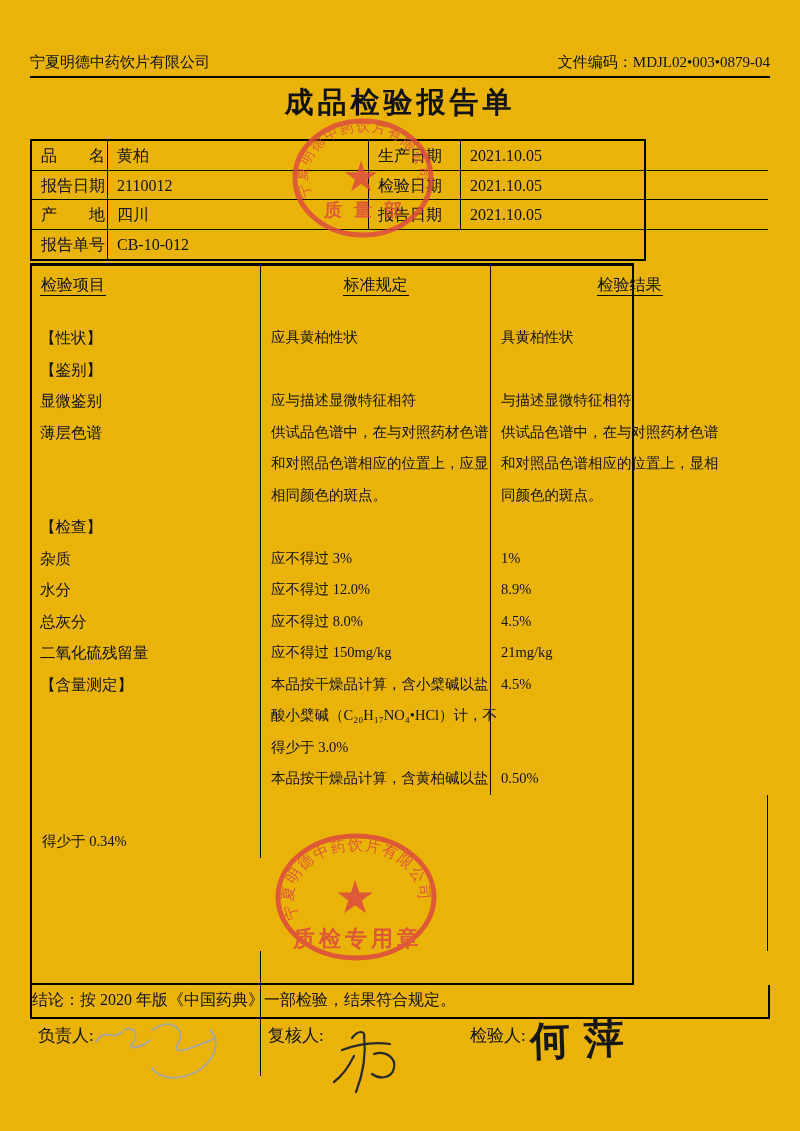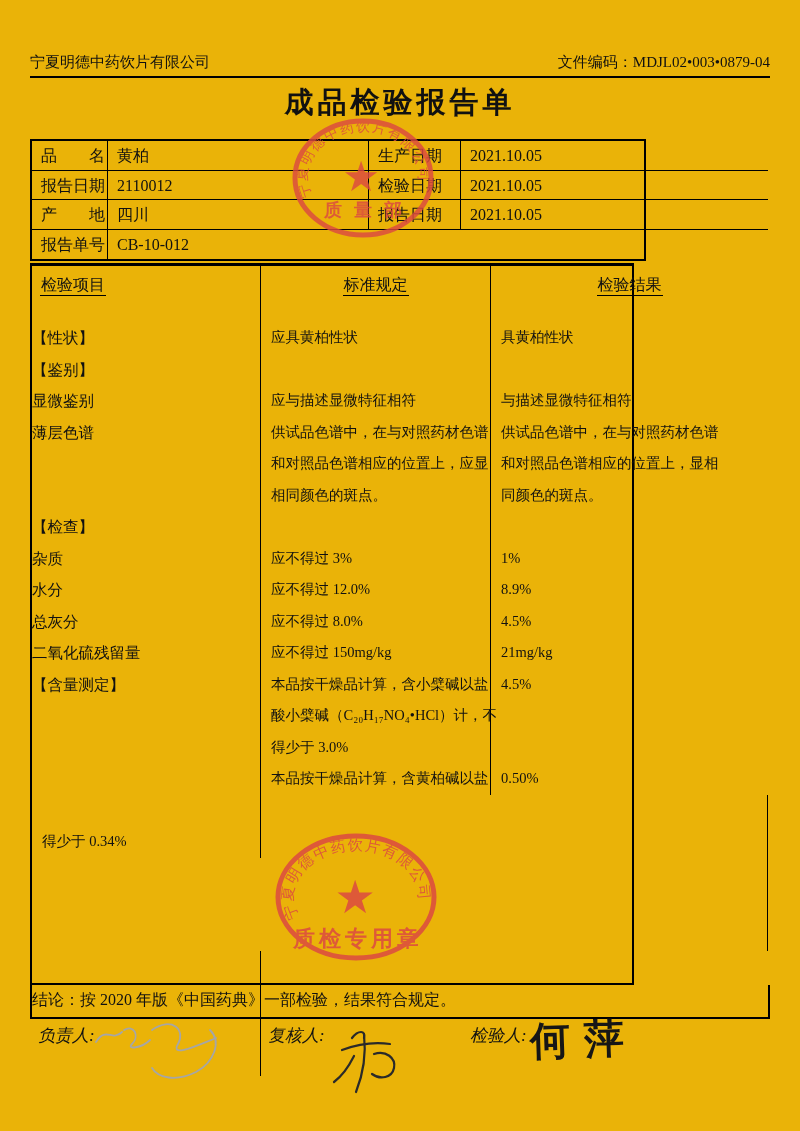--- a/index.html
+++ b/index.html
@@ -24,29 +24,29 @@
   .results{position:absolute;top:263px;left:30px;width:604px;height:722px;border:2px solid #000;
            border-top-width:3px;box-sizing:border-box;display:grid;
            grid-template-columns:229px 230px 277px;align-content:start;}
   .results .c1,.results .c2{border-right:1px solid #000;}
   .results div{box-sizing:border-box;overflow:visible;}
   .hdr{height:56px;padding-top:9px;font-size:16px;}
   .hdr span{border-bottom:1px solid #000;padding:0 1px 2px 1px;}
   .hdr.c1{padding-left:8px;}
   .hdr.c2,.hdr.c3{text-align:center;}
   .ln{height:31.5px;line-height:31.5px;white-space:nowrap;}
-  .ln.c1{font-size:15.5px;}
+  .ln.c1{padding-left:8px;font-size:15.5px;}
   .ln.c2{padding-left:10px;font-size:14.5px;}
   .ln.c3{padding-left:10px;font-size:14.5px;}
   .filler{height:125px;}
   
   .conclusion{position:absolute;top:985px;left:30px;width:740px;height:34px;border:2px solid #000;
               border-top:none;box-sizing:border-box;line-height:30px;font-size:16px;}
   
-  .sig-label{position:absolute;top:1024px;font-size:17px;font-style:italic;}
+  .sig-label{position:absolute;top:1024px;font-size:17px;}
   .sig-resp{left:38px;} .sig-rev{left:268px;} .sig-insp{left:470px;}
   .inspector-name{position:absolute;left:530px;top:1012px;font-size:40px;font-weight:600;
                   letter-spacing:14px;transform:rotate(-2deg);color:#161616;}
   
   .overlay{position:absolute;left:0;top:0;width:800px;height:1131px;pointer-events:none;}
 </style>
 </head>
 <body>
 
 <div class="page">

